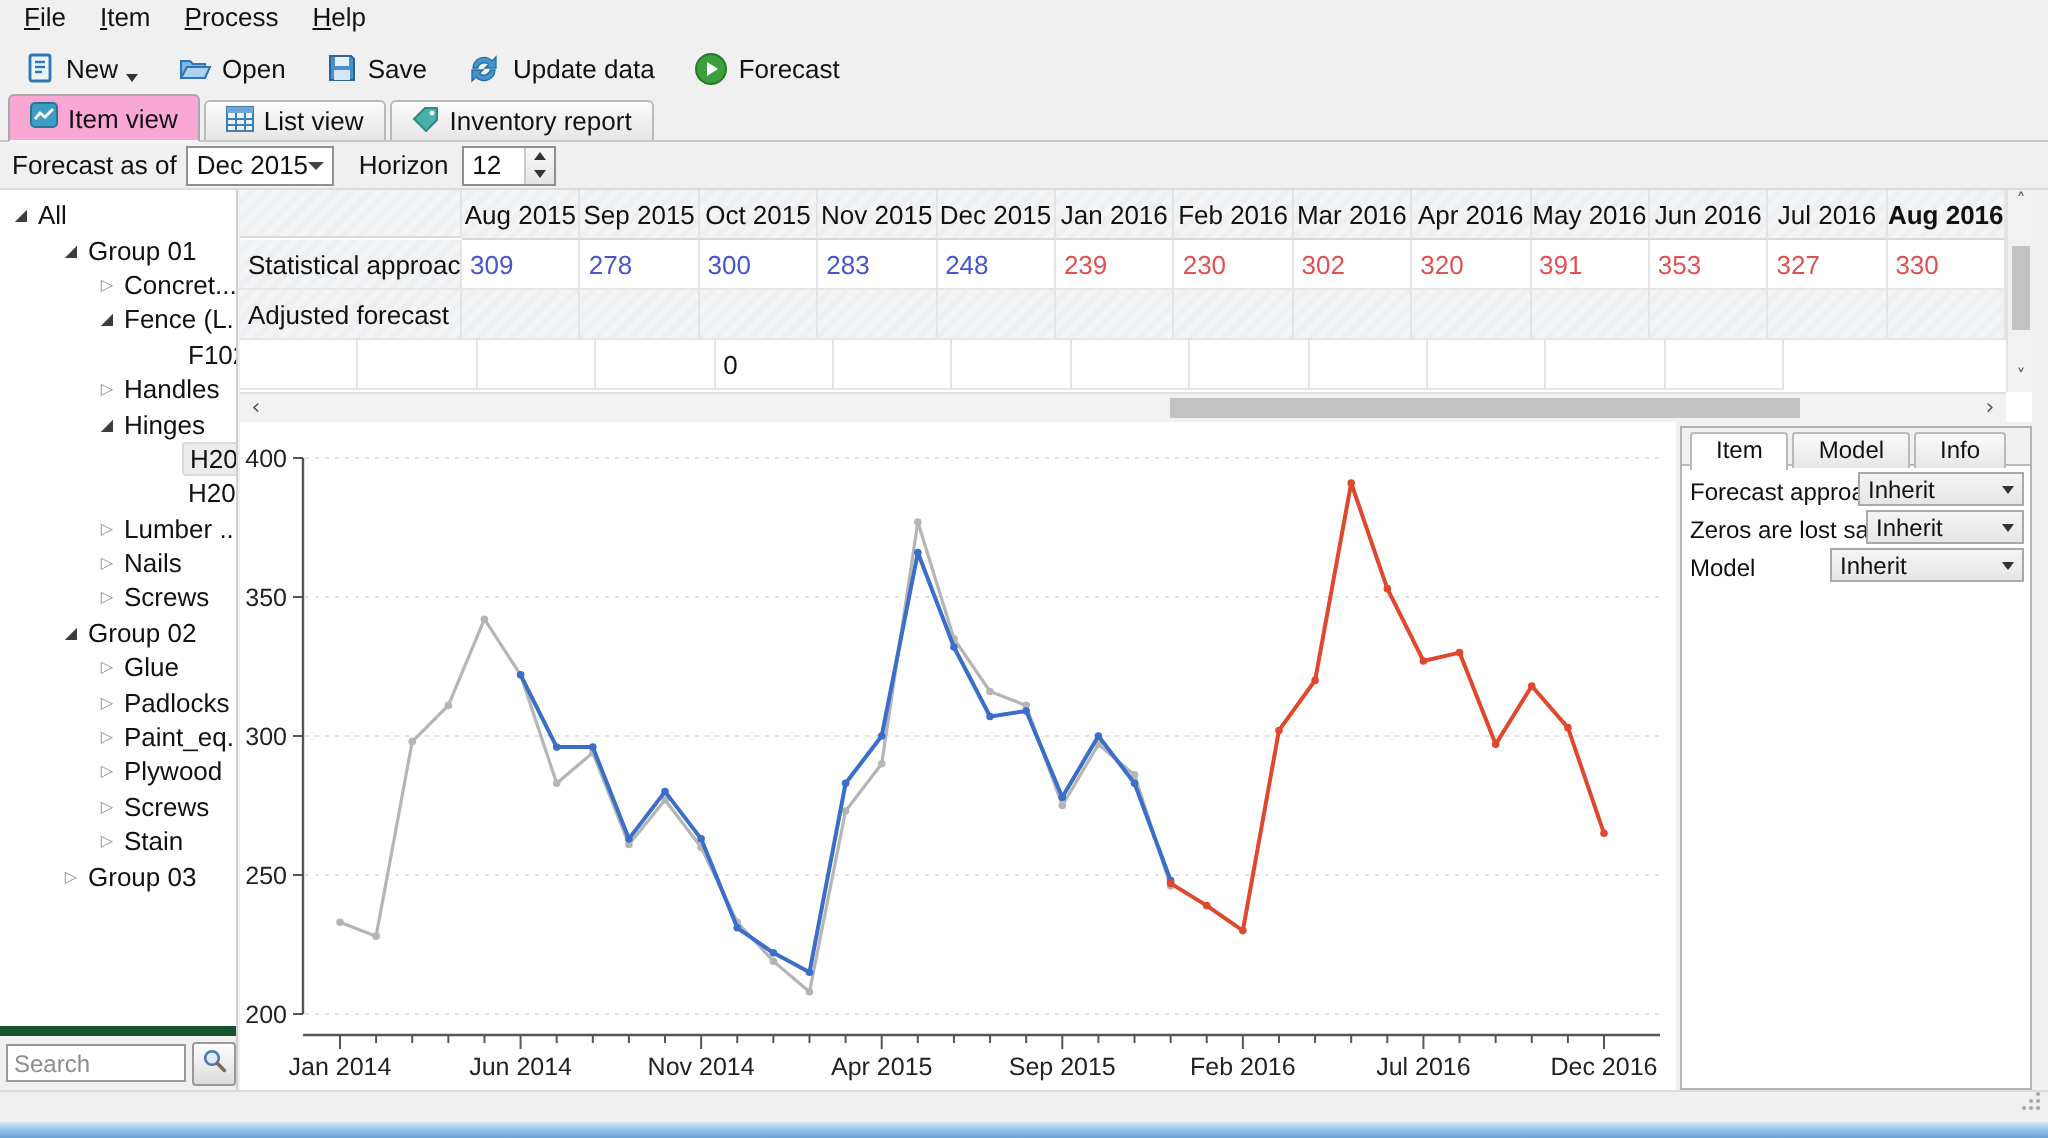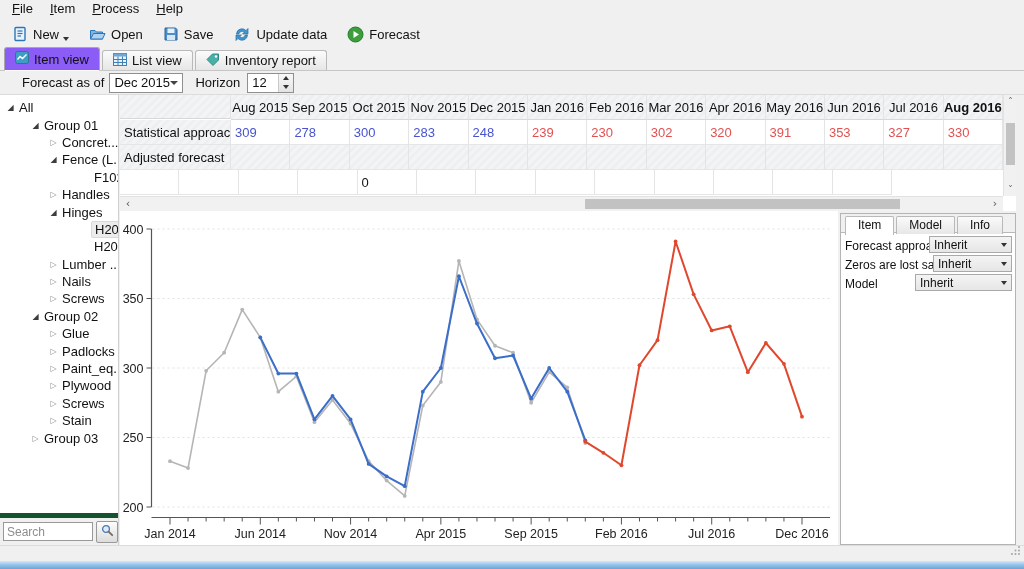--- a/index.html
+++ b/index.html
@@ -10,23 +10,23 @@
   .menu-item{display:inline-block;padding:1px 6px;margin-right:5px;cursor:default;}
   .menu-item::first-letter{text-decoration:underline;}
   
   .toolbar{position:absolute;left:0;top:20px;width:1024px;height:28px;display:flex;align-items:center;padding-left:6px;box-sizing:border-box;}
   .tb-btn{display:flex;align-items:center;gap:5px;padding:2px 6px;margin-right:8px;border-radius:2px;cursor:default;}
   .tb-btn svg{display:block;}
   .tb-caret{width:0;height:0;border-left:3.5px solid transparent;border-right:3.5px solid transparent;border-top:4px solid #333;margin:10px 0 0 -1px;}
   
   .tabbar{position:absolute;left:0;top:48px;width:1024px;height:23px;display:flex;align-items:flex-end;padding-left:4px;box-sizing:border-box;border-bottom:1px solid #c6c6c6;}
   .vtab{display:flex;align-items:center;gap:5px;height:19px;padding:0 10px;margin-right:2px;border:1px solid #b9b9b9;border-bottom:none;border-radius:3px 3px 0 0;background:linear-gradient(#fbfbfb,#e6e6e6);}
-  .vtab.active{height:22px;background:#8b5cf6;border-color:#a9a9a9;margin-bottom:-1px;border-bottom:1px solid #fdfdfd;}
-  
-  .optbar{position:absolute;left:0;top:71px;width:1024px;height:24px;display:flex;align-items:center;padding-left:22px;box-sizing:border-box;border-bottom:1px solid #dcdcdc;}
+  .vtab.active{height:22px;background:#f9a8d4;border-color:#a9a9a9;margin-bottom:-1px;border-bottom:1px solid #fdfdfd;}
+  
+  .optbar{position:absolute;left:0;top:71px;width:1024px;height:24px;display:flex;align-items:center;padding-left:6px;box-sizing:border-box;border-bottom:1px solid #dcdcdc;}
   .optbar .lbl{margin-right:5px;}
   .combo{display:flex;align-items:center;justify-content:space-between;width:64px;height:18px;background:#fff;border:1px solid #8f8f8f;padding:0 4px;margin-right:12px;}
   .combo-caret{width:0;height:0;border-left:4px solid transparent;border-right:4px solid transparent;border-top:4px solid #444;}
   .spinbox{display:flex;height:18px;border:1px solid #8f8f8f;background:#fff;margin-left:2px;}
   .spin-val{width:26px;padding-left:4px;display:flex;align-items:center;}
   .spin-btns{width:14px;display:flex;flex-direction:column;border-left:1px solid #c9c9c9;background:linear-gradient(#f8f8f8,#e4e4e4);}
   .spin-btns div{flex:1;display:flex;align-items:center;justify-content:center;}
   .tri-up{width:0;height:0;border-left:3px solid transparent;border-right:3px solid transparent;border-bottom:4px solid #333;}
   .tri-dn{width:0;height:0;border-left:3px solid transparent;border-right:3px solid transparent;border-top:4px solid #333;}
   

